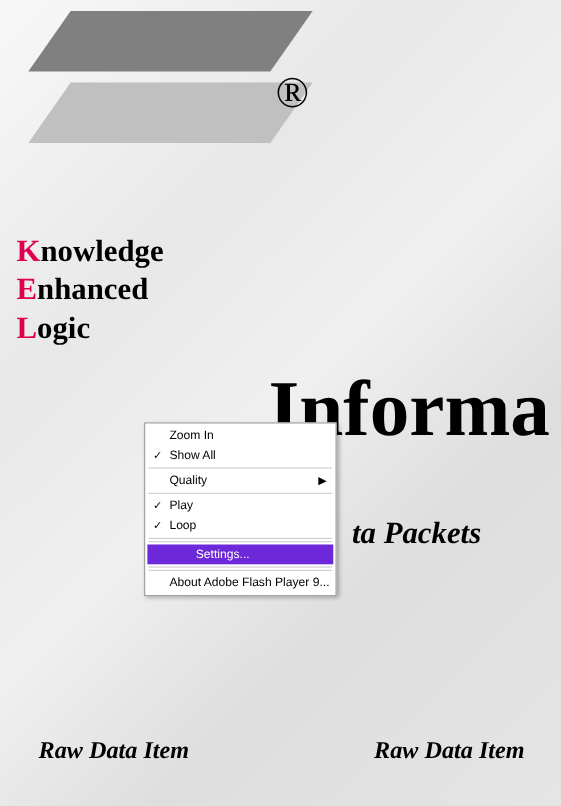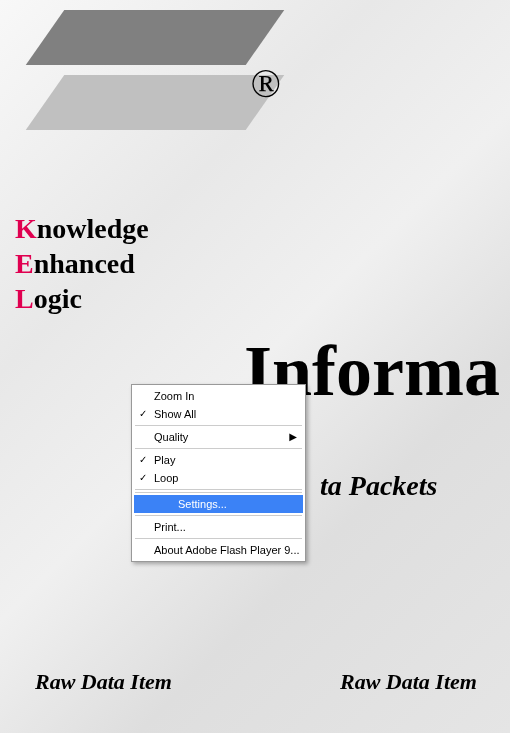--- a/index.html
+++ b/index.html
@@ -108,21 +108,21 @@
     }
     .menu-item {
       padding: 3px 6px 3px 20px;
       position: relative;
       cursor: default;
       color: #000;
       white-space: nowrap;
     }
     .menu-item.disabled { color: #aaa; }
     .menu-item.highlighted {
-      background: #3b82f6;
+      background: #6d28d9;
       color: #fff;
       padding-left: 44px;
     }
     .separator {
       height: 1px;
       background: #ccc;
       margin: 2px 1px;
     }
     .checkmark {
       position: absolute;
@@ -175,16 +175,15 @@
     <span>Play</span>
   </div>
   <div class="menu-item">
     <span class="checkmark">✓</span>
     <span>Loop</span>
   </div>
   <div class="separator"></div>
   <div class="separator"></div>
   <div class="menu-item highlighted">Settings...</div>
   <div class="separator"></div>
-  <div class="menu-item">Print...</div>
   <div class="separator"></div>
   <div class="menu-item">About Adobe Flash Player 9...</div>
 </div>
 
 </body></html>

